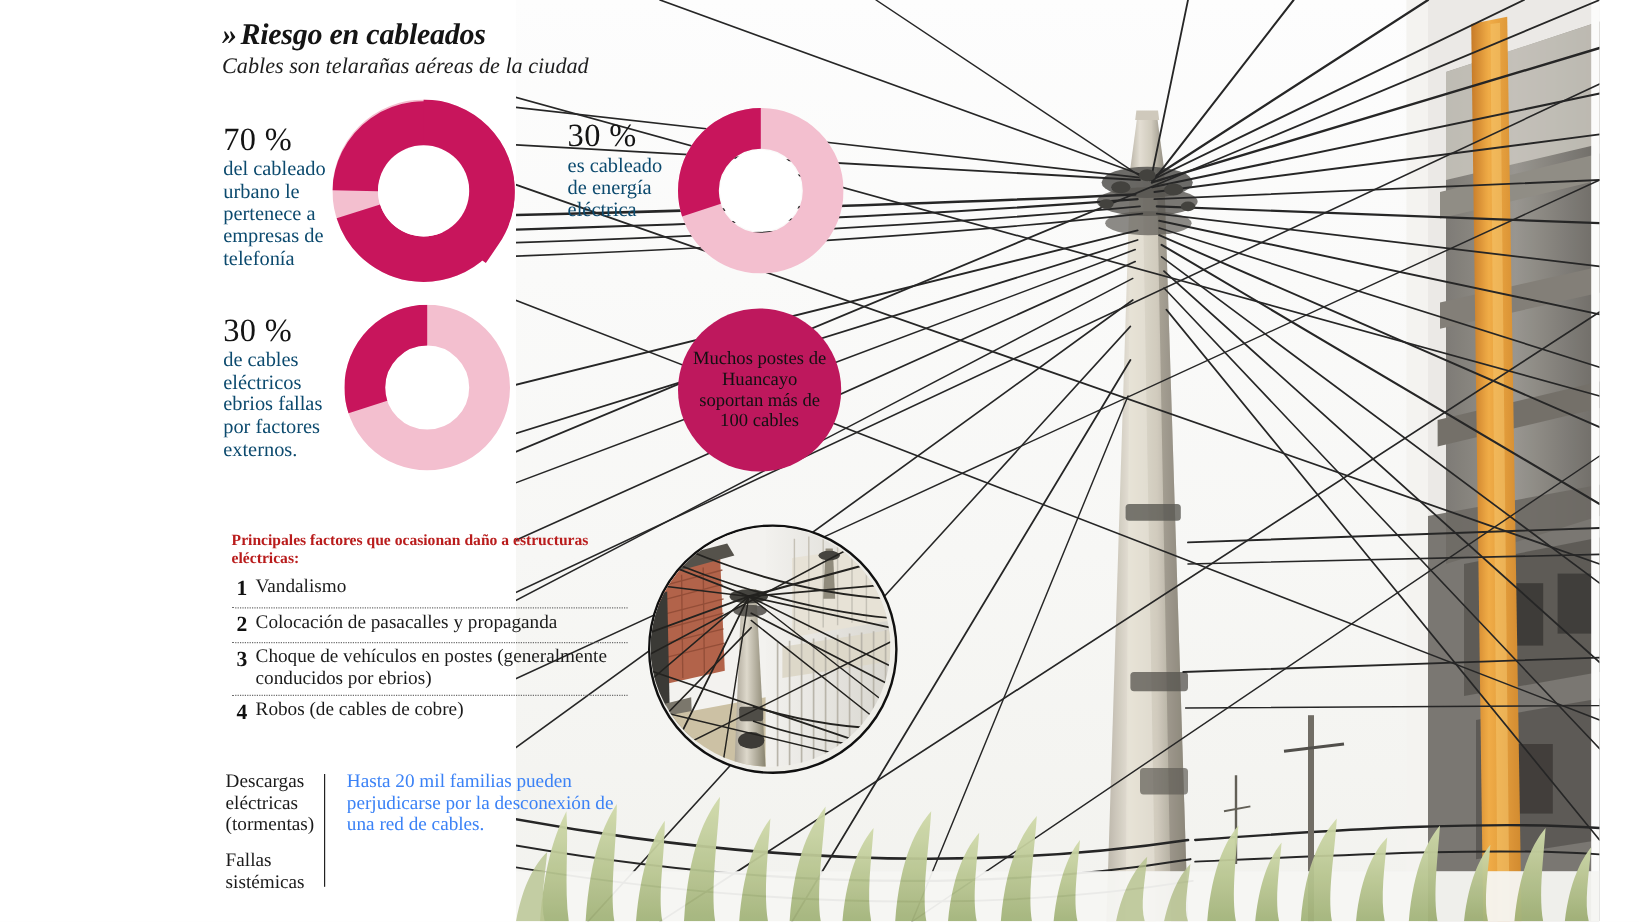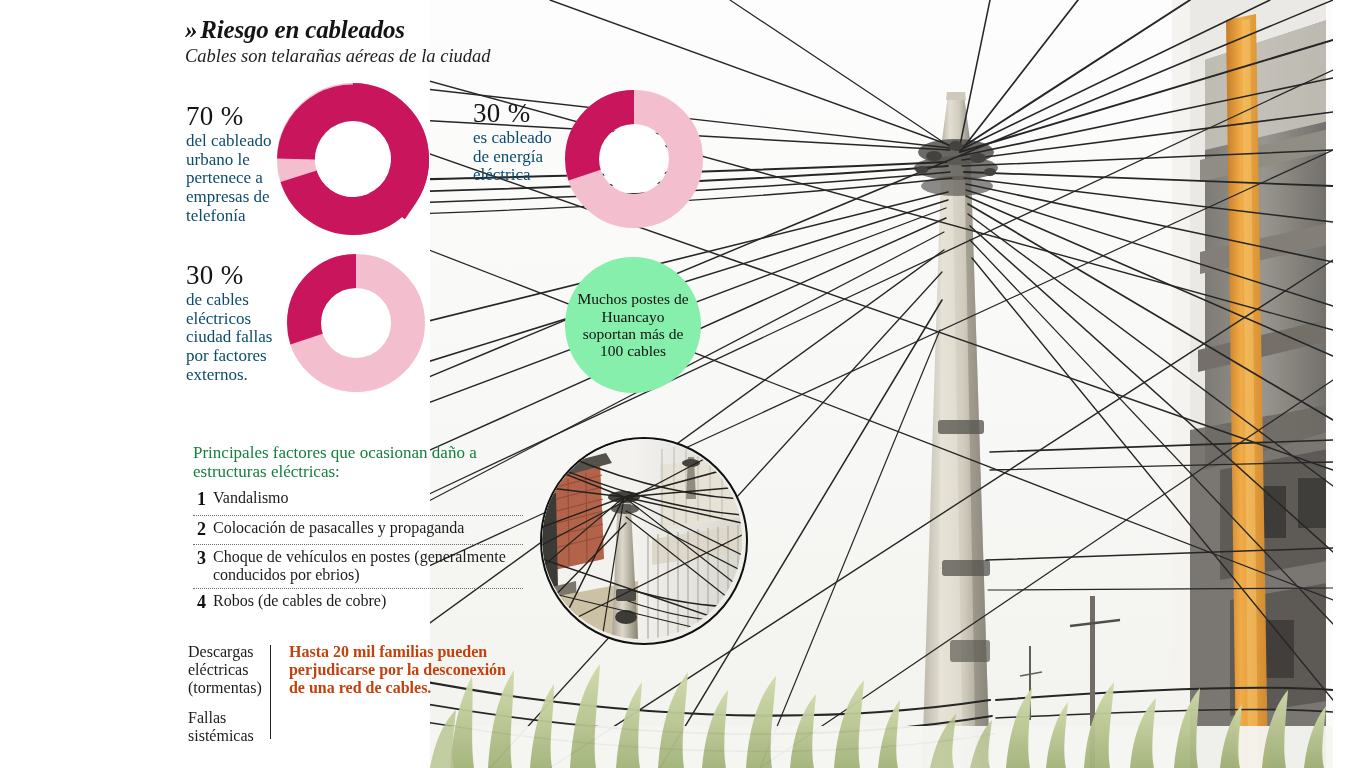--- a/index.html
+++ b/index.html
@@ -43,48 +43,48 @@
   }
   .dlabel .desc{
     font-size:17px;line-height:1.1;color:#0c4a6e;display:block;
   }
   .donut{position:absolute;}
   .donut svg{display:block;}
 
   
   .bubble{
     position:absolute;left:565px;top:257px;width:136px;height:136px;
-    border-radius:50%;background:#86efac;
+    border-radius:50%;background:#be185d;
     display:flex;align-items:center;justify-content:center;text-align:center;
   }
   .bubble span{
     font-size:15.5px;line-height:1.12;color:#111;display:block;padding:0 10px;
   }
 
   
   .factors{position:absolute;left:193px;top:443px;width:330px;}
   .factors h3{
-    margin:0 0 5px 0;font-size:17px;font-weight:normal;line-height:1.12;
-    color:#15803d;
+    margin:0 0 5px 0;font-size:13px;font-weight:bold;line-height:1.12;
+    color:#b91c1c;
   }
   .frow{
     display:flex;align-items:flex-start;gap:7px;
     padding:3px 0 4px 0;
   }
   .frow + .frow{border-top:1px dotted #6d6d6d;}
   .fnum{font-size:18px;font-weight:bold;line-height:1.2;min-width:13px;text-align:right;color:#111;}
   .ftext{font-size:16px;line-height:1.12;color:#1b1b1b;}
 
   
   .footer{position:absolute;left:188px;top:643px;width:330px;display:flex;gap:0;justify-content:center;}
   .fcolA{width:125px;font-size:16px;line-height:1.14;color:#1b1b1b;}
   .fcolA p{margin:0;}
   .fcolA p + p{margin-top:11px;}
   .frule{width:3px;background:#222;margin:2px 18px 6px 8px;align-self:stretch;}
-  .fcolB{font-size:16px;line-height:1.14;color:#c2410c;font-weight:bold;}
+  .fcolB{font-size:16px;line-height:1.14;color:#3b82f6;}
   .fcolB p{margin:0;}
 
   
   .inset{
     position:absolute;left:540px;top:437px;width:204px;height:204px;
     border-radius:50%;overflow:hidden;border:2.5px solid #101010;
     background:#efeee9;
   }
   .inset svg{display:block;width:200px;height:200px;}
 </style>
@@ -327,21 +327,21 @@
 
           <circle cx="69" cy="69" r="52" fill="none" stroke="#c8155c" stroke-width="34" stroke-dasharray="98.0 228.7" transform="rotate(-90 69 69) scale(1,-1) translate(0,-138)"></circle>
           <circle cx="69" cy="69" r="34" fill="#ffffff"></circle>
         </svg>
       </div>
     </div>
 
     <div class="dblock" style="left:0;top:0;">
       <div class="dlabel" style="left:186px;top:262px;width:102px;">
         <span class="pct">30 %</span>
-        <span class="desc">de cables eléctricos ciudad fallas por factores externos.</span>
+        <span class="desc">de cables eléctricos ebrios fallas por factores externos.</span>
       </div>
       <div class="donut" style="left:287px;top:254px;">
         <svg width="138" height="138" viewBox="0 0 138 138" role="img" aria-label="30 por ciento">
           <circle cx="69" cy="69" r="52" fill="none" stroke="#f3bfcf" stroke-width="34"></circle>
           <circle cx="69" cy="69" r="52" fill="none" stroke="#c8155c" stroke-width="34" stroke-dasharray="98.0 228.7" transform="rotate(-90 69 69) scale(1,-1) translate(0,-138)"></circle>
           <circle cx="69" cy="69" r="34" fill="#ffffff"></circle>
         </svg>
       </div>
     </div>
 

